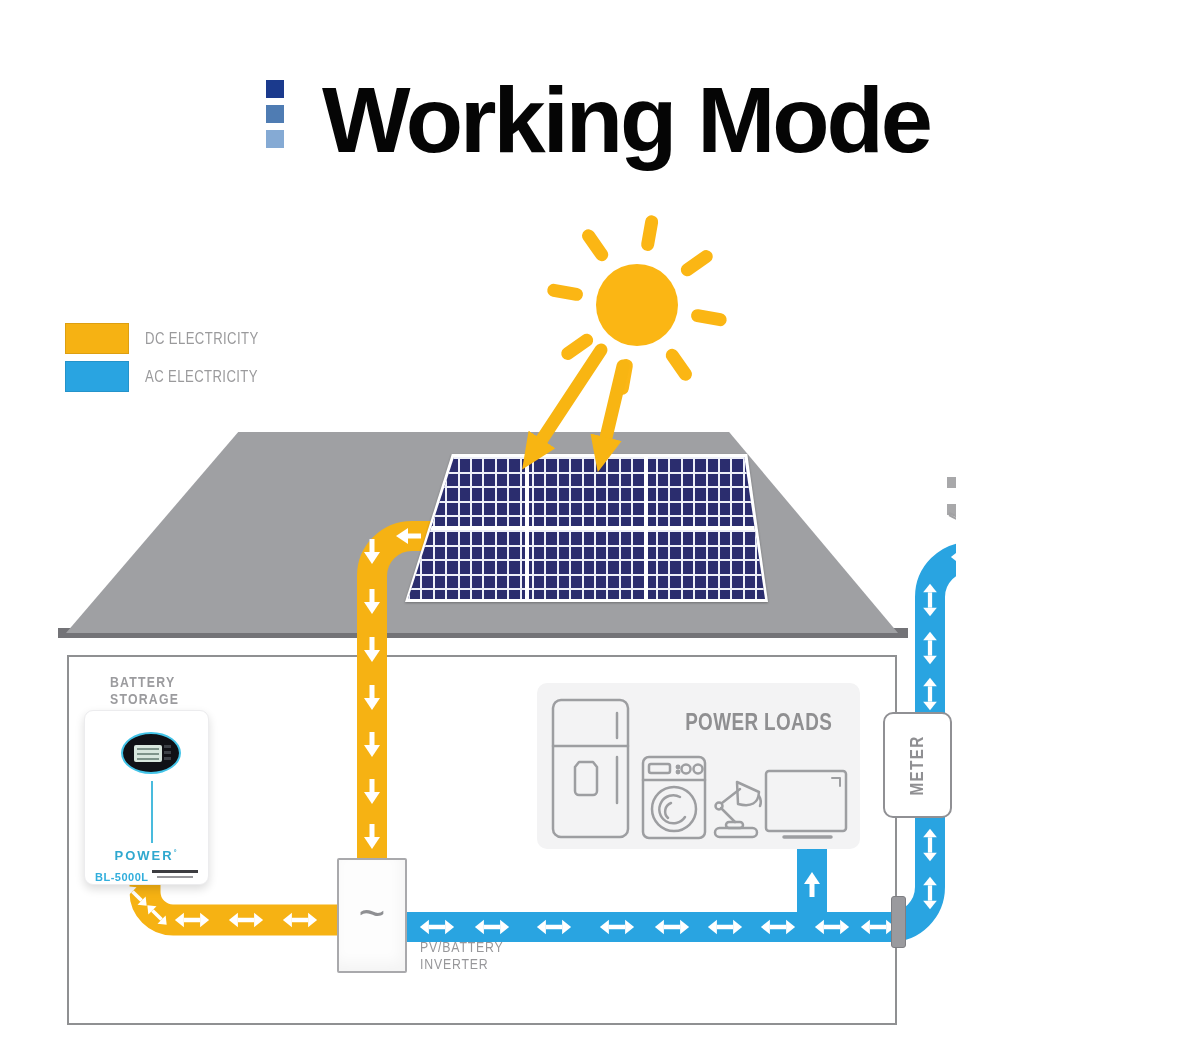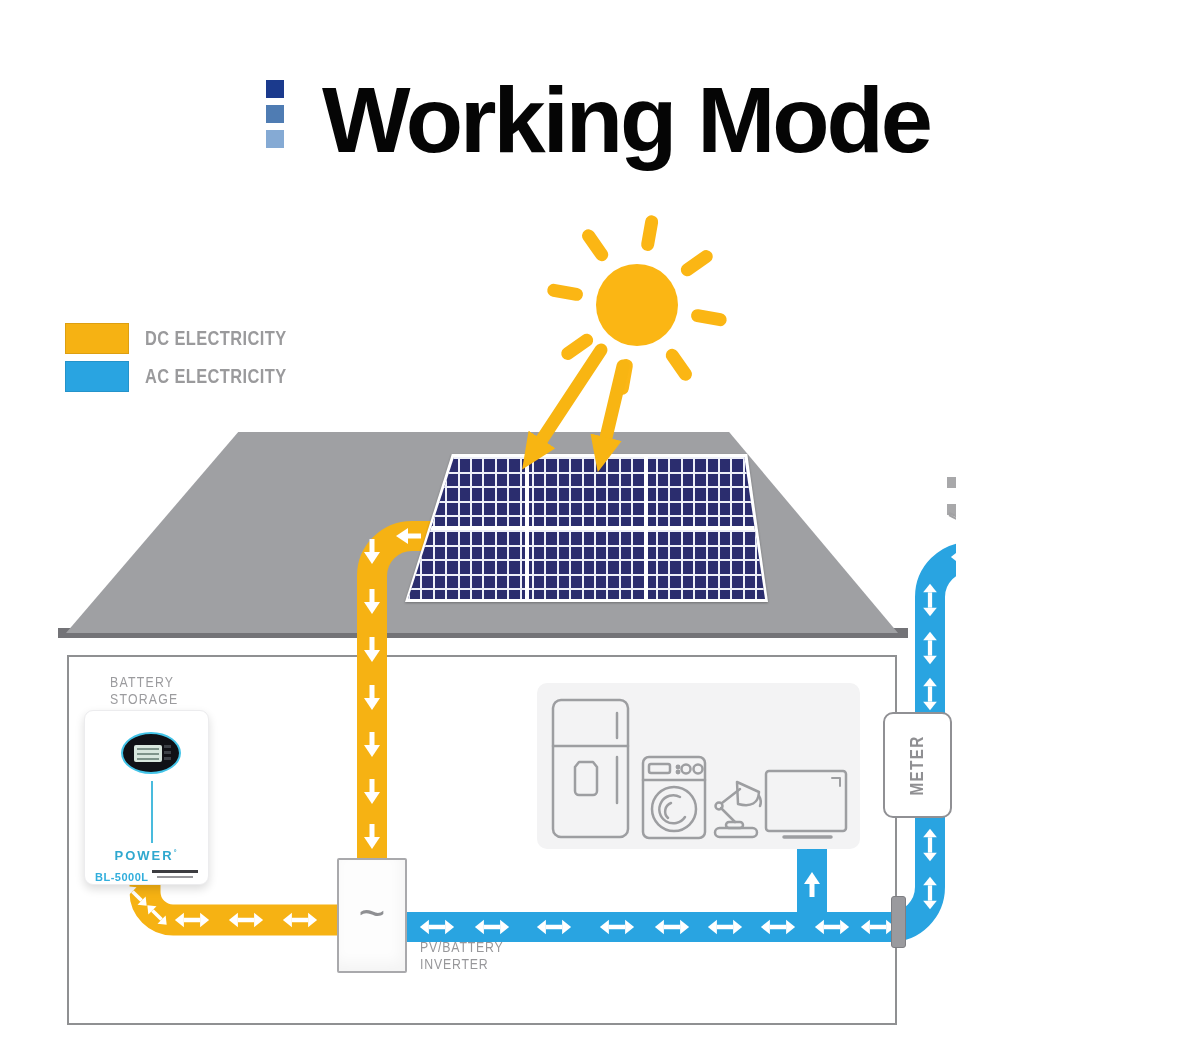--- a/index.html
+++ b/index.html
@@ -10,21 +10,21 @@
   .title-row { position:absolute; left:266px; top:74px; display:flex; align-items:flex-start; z-index:50; }
   .squares { display:flex; flex-direction:column; gap:7px; margin-top:6px; }
   .squares span { width:18px; height:18px; display:block; }
   .page-title { font-size:92px; font-weight:800; color:#050505; letter-spacing:-3px; line-height:1;
                 margin-left:38px; transform:scaleX(1.02); transform-origin:left top; white-space:nowrap; }
 
   
   .legend { position:absolute; left:65px; top:323px; z-index:50; }
   .legend-row { display:flex; align-items:center; margin-bottom:7px; }
   .legend-swatch { width:64px; height:31px; border:1px solid rgba(0,0,0,.10); }
-  .legend-label { margin-left:16px; font-size:20px; font-weight:700; color:#9a9a9c; letter-spacing:.5px; }
+  .legend-label { margin-left:16px; font-size:16px; font-weight:400; color:#9a9a9c; letter-spacing:.5px; }
   .cond { display:inline-block; transform:scaleX(.82); transform-origin:left center; white-space:nowrap; }
   .cond-c { display:inline-block; transform:scaleX(.82); transform-origin:center center; white-space:nowrap; }
 
   
   .fascia { position:absolute; left:58px; top:628px; width:850px; height:10px; background:#737377; z-index:4; }
   .roof { position:absolute; left:66px; top:432px; width:832px; height:201px; background:#9fa0a3; z-index:5;
           clip-path:polygon(20.7% 0, 79.7% 0, 100% 100%, 0 100%); }
   .house { position:absolute; left:67px; top:655px; width:830px; height:370px; background:#fff;
            border:2px solid #8f9092; z-index:6; }
 
@@ -40,21 +40,21 @@
                    linear-gradient(90deg, transparent 0 calc(33.3% - 2px), #fff calc(33.3% - 2px) calc(33.3% + 2px), transparent calc(33.3% + 2px) calc(66.6% - 2px), #fff calc(66.6% - 2px) calc(66.6% + 2px), transparent calc(66.6% + 2px)),
                    linear-gradient(180deg, transparent 0 calc(50% - 2px), #fff calc(50% - 2px) calc(50% + 2px), transparent calc(50% + 2px)),
                    repeating-linear-gradient(90deg, #eef0f8 0 2px, transparent 2px 12.4px),
                    repeating-linear-gradient(180deg, #eef0f8 0 2px, transparent 2px 14.6px); }
 
   
   .pipes { position:absolute; left:0; top:0; z-index:10; }
   .sun-layer { position:absolute; left:0; top:0; z-index:40; }
 
   
-  .bat-label { position:absolute; left:110px; top:673px; z-index:20; font-size:15px; font-weight:400;
+  .bat-label { position:absolute; left:110px; top:673px; z-index:20; font-size:15px; font-weight:700;
                color:#9b9b9e; letter-spacing:1.5px; line-height:17px; }
   .battery-card { position:absolute; left:84px; top:710px; width:125px; height:175px; background:#fff;
                   border:1px solid #ececee; border-radius:9px; z-index:24;
                   box-shadow:0 4px 10px rgba(0,0,0,.14); }
   .bat-display { position:absolute; left:36px; top:21px; width:60px; height:42px; background:#101116;
                  border-radius:50%; border:2px solid #43c4e8; }
   .bat-lcd { position:absolute; left:11px; top:11px; width:28px; height:17px; background:#d8e7de; border-radius:2px; overflow:hidden; }
   .bat-lcd i { display:block; height:2px; margin:3px 3px 0 3px; background:#7e948a; }
   .bat-btns { position:absolute; right:8px; top:11px; display:flex; flex-direction:column; gap:3px; }
   .bat-btns i { width:7px; height:3px; background:#3c4046; display:block; }
@@ -112,20 +112,21 @@
       <span class="legend-swatch" style="background: rgb(41, 164, 225);"></span>
       <span class="legend-label"><span class="cond">AC ELECTRICITY</span></span>
     </div>
   </div>
 
   <div class="fascia"></div>
   <div class="roof"></div>
   <div class="house"></div>
 
   <div class="loads-panel">
+    <div class="loads-title"><span class="cond-c">POWER LOADS</span></div>
     <svg class="loads-icons" width="323" height="166" viewBox="0 0 323 166" fill="none" stroke="#9d9ea1" stroke-width="2.5" stroke-linecap="round" stroke-linejoin="round">
       <g>
         <rect x="16" y="17" width="75" height="137" rx="8"></rect>
         <line x1="16" y1="63" x2="91" y2="63"></line>
         <line x1="80" y1="30" x2="80" y2="55"></line>
         <line x1="80" y1="74" x2="80" y2="120"></line>
         <path d="M38,84 l4,-5 h14 l4,5 v24 a4,4 0 0 1 -4,4 h-14 a4,4 0 0 1 -4,-4 z"></path>
       </g>
       <g>
         <rect x="106" y="74" width="62" height="81" rx="6"></rect>

